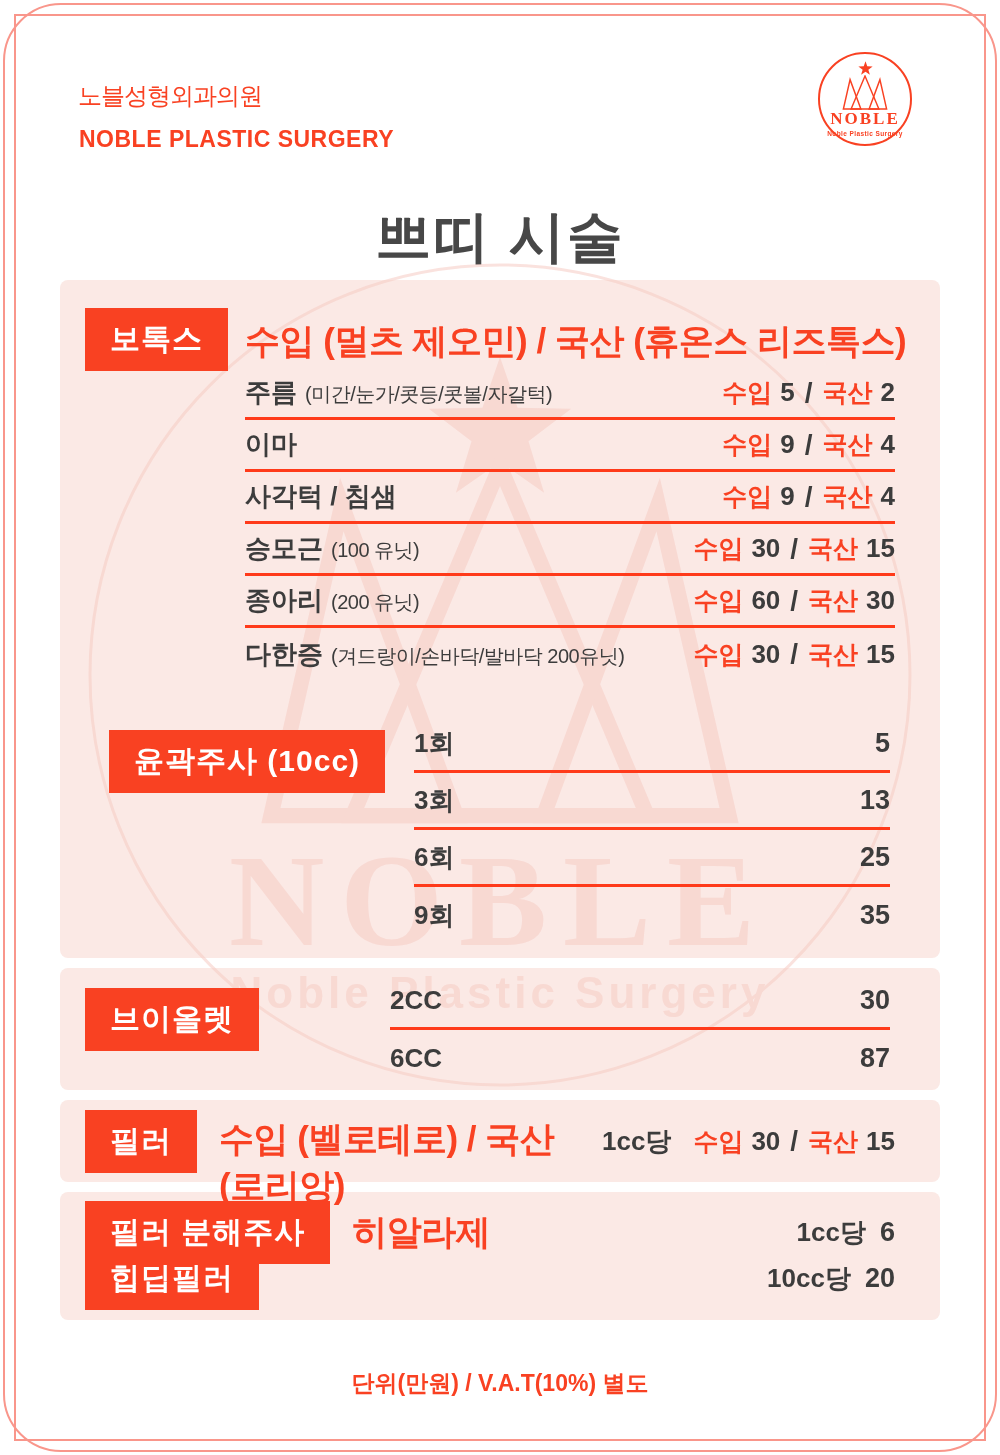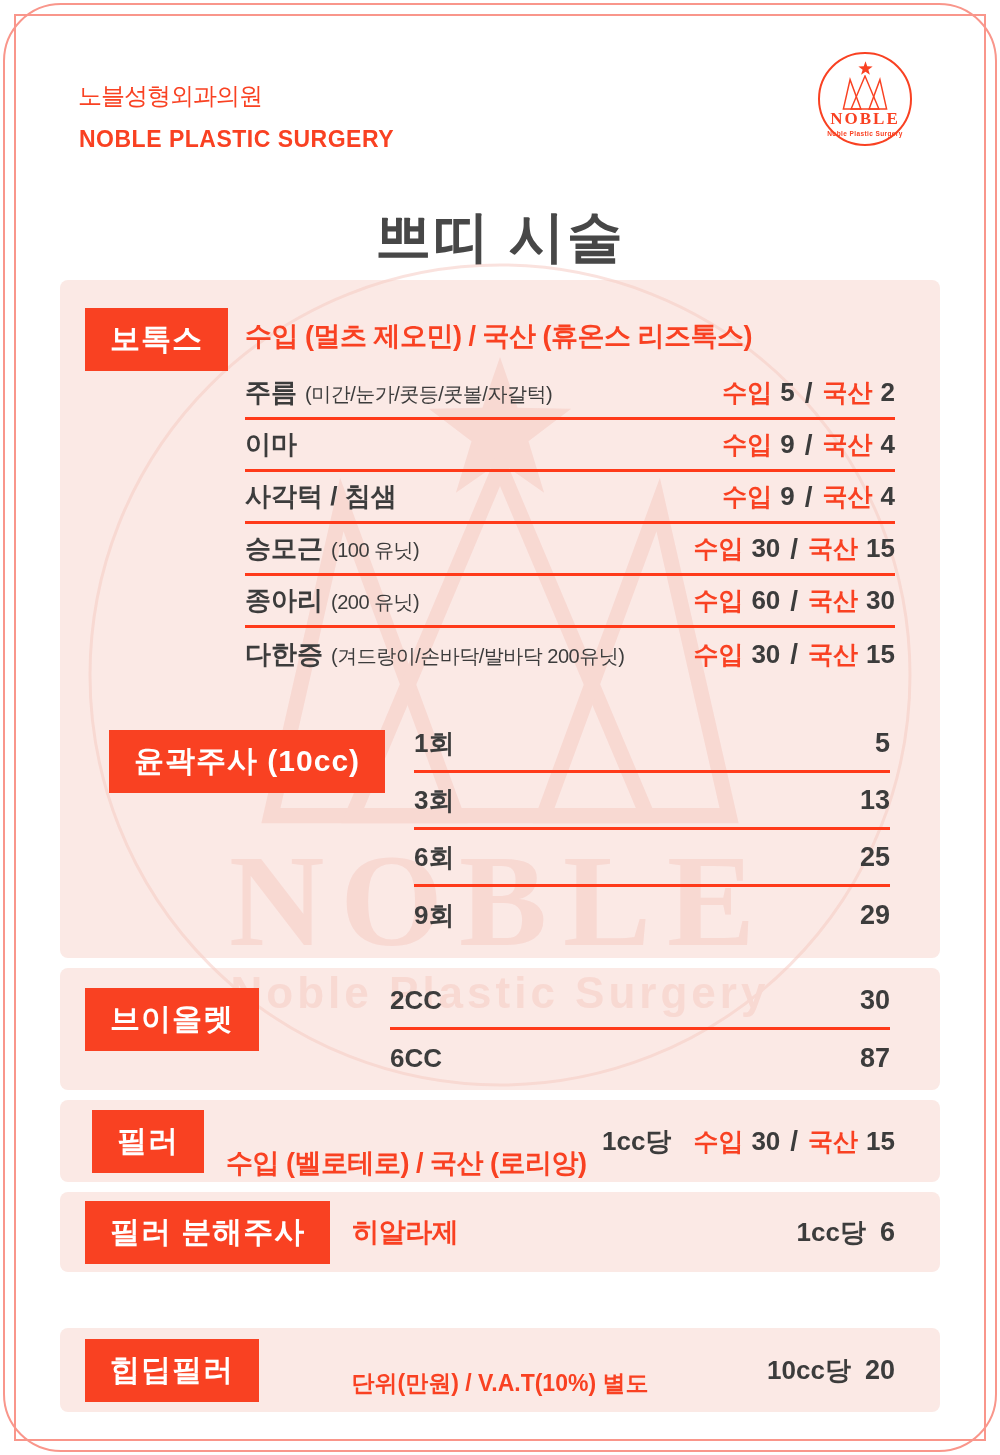--- a/index.html
+++ b/index.html
@@ -36,21 +36,21 @@
   .watermark{position:absolute; left:80px; top:240px; width:840px; height:880px;
     color:var(--watermark); opacity:0.55; z-index:2; pointer-events:none;}
 
   
   .section{position:absolute; left:60px; right:60px; background:var(--section-bg); border-radius:8px;}
   .sec-inner{position:relative; z-index:3; height:100%;}
 
   .label-box{position:absolute; background:var(--accent); color:#fff;
     font-size:30px; font-weight:800; padding:11px 25px; letter-spacing:1px; white-space:nowrap;}
 
-  .sec-header{font-size:27px; font-weight:800; color:var(--accent); letter-spacing:-0.5px;}
+  .sec-header{font-size:35px; font-weight:800; color:var(--accent); letter-spacing:-0.5px;}
 
   .rows{position:absolute;}
   .row{display:flex; align-items:center; justify-content:space-between;
     border-bottom:3px solid var(--underline);}
   .row.last{border-bottom:none;}
   .row-name{font-size:26px; font-weight:800; color:var(--text-dark); white-space:nowrap;}
   .row-detail{font-size:20px; font-weight:500; margin-left:8px; letter-spacing:-0.5px;}
   .price{display:flex; align-items:center; gap:8px; white-space:nowrap;text-align:right;}
   .p-red{color:var(--accent); font-size:25px; font-weight:800;}
   .p-num{font-size:26px; font-weight:800; color:var(--text-dark);}
@@ -187,21 +187,21 @@
       <div class="row" style="height:57px;">
         <span class="row-name">3회</span>
         <span class="single-price">13</span>
       </div>
       <div class="row" style="height:57px;">
         <span class="row-name">6회</span>
         <span class="single-price">25</span>
       </div>
       <div class="row last" style="height:57px;text-align:center;">
         <span class="row-name">9회</span>
-        <span class="single-price">29</span>
+        <span class="single-price">35</span>
       </div>
     </div>
   </div>
 </div>
 
 <div class="section" id="sec-violet" style="top:968px; height:122px;">
   <div class="sec-inner">
     <div class="label-box" style="left:25px; top:20px;">브이올렛</div>
     <div class="rows" style="left:330px; right:50px; top:6px;">
       <div class="row" style="height:56px;">
@@ -210,21 +210,21 @@
       </div>
       <div class="row last" style="height:56px;">
         <span class="row-name">6CC</span>
         <span class="single-price">87</span>
       </div>
     </div>
   </div>
 </div>
 
 <div class="section" id="sec-filler" style="top:1100px; height:82px;">
-  <div class="sec-inner inline-flex" style="padding:0 45px 0 32px;">
+  <div class="sec-inner inline-flex" style="padding:0 45px 0 25px;">
     <div class="label-box" style="position:static;">필러</div>
     <div class="sec-header" style="margin-left:22px;margin-top:44px;">수입 (벨로테로) / 국산 (로리앙)</div>
     <div class="price" style="margin-left:auto;">
       <span class="p-unit">1cc당</span>
       <span class="p-red">수입</span>
         <span class="p-num">30</span>
       <span class="p-slash">/</span>
       <span class="p-red">국산</span>
         <span class="p-num">15</span>
     </div>
@@ -235,21 +235,21 @@
   <div class="sec-inner inline-flex" style="padding:0 45px 0 25px;">
     <div class="label-box" style="position:static;">필러 분해주사</div>
     <div class="sec-header" style="margin-left:22px;">히알라제</div>
     <div class="price" style="margin-left:auto;">
       <span class="p-unit" style="margin-right:6px;">1cc당</span>
       <span class="single-price">6</span>
     </div>
   </div>
 </div>
 
-<div class="section" id="sec-hipdip" style="top:1328px; height:84px;">
+<div class="section" id="sec-hipdip" style="top:1236px; height:84px;">
   <div class="sec-inner inline-flex" style="padding:0 45px 0 25px;">
     <div class="label-box" style="position:static;">힙딥필러</div>
     <div class="price" style="margin-left:auto;">
       <span class="p-unit" style="margin-right:6px;">10cc당</span>
       <span class="single-price">20</span>
     </div>
   </div>
 </div>
 
 <div class="footer-note">단위(만원) / V.A.T(10%) 별도</div>

